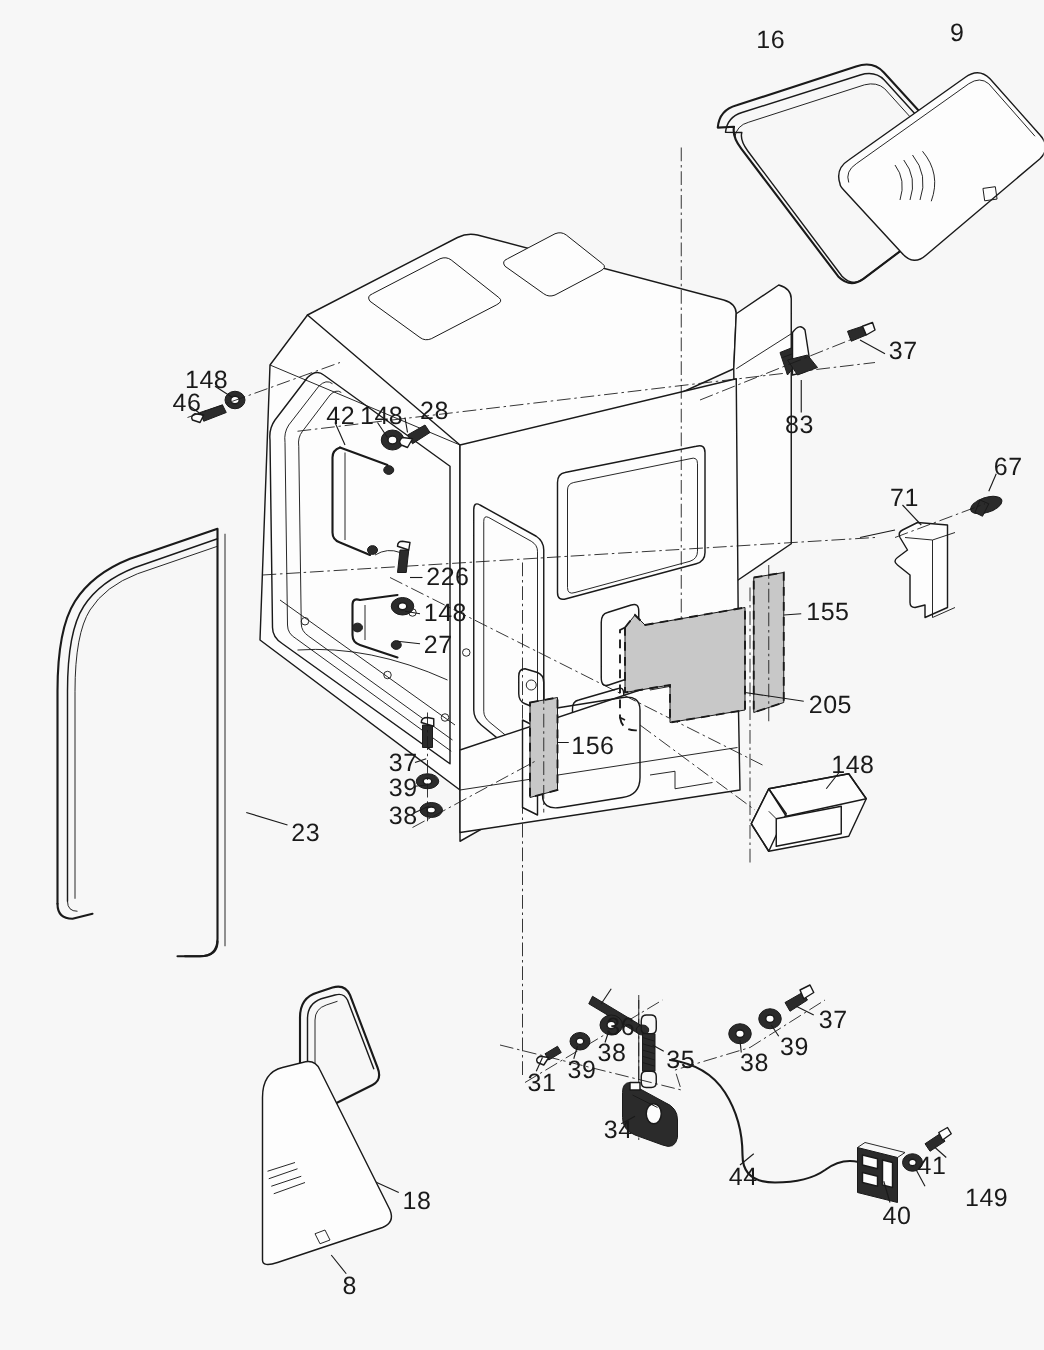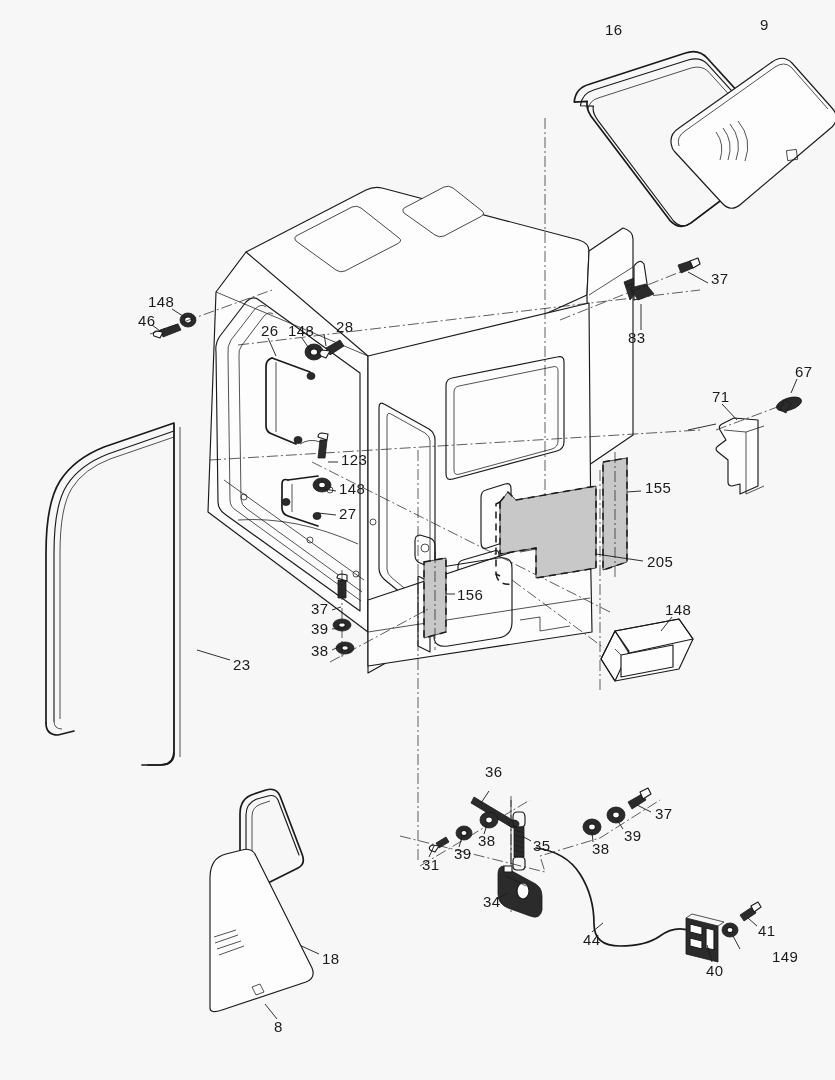--- a/index.html
+++ b/index.html
@@ -1,21 +1,21 @@
 <!DOCTYPE html>
 <html><head>
 <meta charset="utf-8">
 <style>
   html,body{margin:0;padding:0;background:#f7f7f7;}
   body{width:835px;height:1080px;overflow:hidden;
        font-family:"Liberation Sans", sans-serif;}
   #sheet{position:relative;width:835px;height:1080px;background:#f7f7f7;}
   #art{position:absolute;left:0;top:0;width:835px;height:1080px;}
   .lbl{position:absolute;font-family:"Liberation Sans", sans-serif;
-       font-size:15px;color:#1a1a1a;letter-spacing:.4px;white-space:nowrap;
+       font-size:20px;color:#1a1a1a;letter-spacing:.4px;white-space:nowrap;
        line-height:1;}
 </style>
 </head>
 <body>
 
 <div id="sheet">
 
   <svg id="art" viewBox="0 0 835 1080">
     <defs>
       <style>
@@ -365,45 +365,45 @@
       </g>
     </g>
   </svg>
 
   <div class="lbl" style="left:605px;top:22px">16</div>
   <div class="lbl" style="left:760px;top:17px">9</div>
   <div class="lbl" style="left:711px;top:271px">37</div>
   <div class="lbl" style="left:628px;top:330px">83</div>
   <div class="lbl" style="left:148px;top:294px">148</div>
   <div class="lbl" style="left:138px;top:313px">46</div>
-  <div class="lbl" style="left:261px;top:323px">26</div>
+  <div class="lbl" style="left:261px;top:323px">42</div>
   <div class="lbl" style="left:288px;top:323px">148</div>
   <div class="lbl" style="left:336px;top:319px">28</div>
   <div class="lbl" style="left:795px;top:364px">67</div>
   <div class="lbl" style="left:712px;top:389px">71</div>
-  <div class="lbl" style="left:341px;top:452px">123</div>
+  <div class="lbl" style="left:341px;top:452px">226</div>
   <div class="lbl" style="left:645px;top:480px">155</div>
   <div class="lbl" style="left:339px;top:481px">148</div>
   <div class="lbl" style="left:339px;top:506px">27</div>
   <div class="lbl" style="left:647px;top:554px">205</div>
   <div class="lbl" style="left:457px;top:587px">156</div>
   <div class="lbl" style="left:311px;top:601px">37</div>
   <div class="lbl" style="left:311px;top:621px">39</div>
   <div class="lbl" style="left:311px;top:643px">38</div>
   <div class="lbl" style="left:665px;top:602px">148</div>
   <div class="lbl" style="left:233px;top:657px">23</div>
-  <div class="lbl" style="left:485px;top:764px">36</div>
+  <div class="lbl" style="left:485px;top:812px">36</div>
   <div class="lbl" style="left:655px;top:806px">37</div>
   <div class="lbl" style="left:624px;top:828px">39</div>
   <div class="lbl" style="left:592px;top:841px">38</div>
   <div class="lbl" style="left:533px;top:838px">35</div>
   <div class="lbl" style="left:478px;top:833px">38</div>
   <div class="lbl" style="left:454px;top:846px">39</div>
   <div class="lbl" style="left:422px;top:857px">31</div>
   <div class="lbl" style="left:483px;top:894px">34</div>
   <div class="lbl" style="left:583px;top:932px">44</div>
   <div class="lbl" style="left:322px;top:951px">18</div>
   <div class="lbl" style="left:706px;top:963px">40</div>
   <div class="lbl" style="left:772px;top:949px">149</div>
-  <div class="lbl" style="left:758px;top:923px">41</div>
+  <div class="lbl" style="left:734px;top:923px">41</div>
   <div class="lbl" style="left:274px;top:1019px">8</div>
 
 </div>
 
 </body></html>

